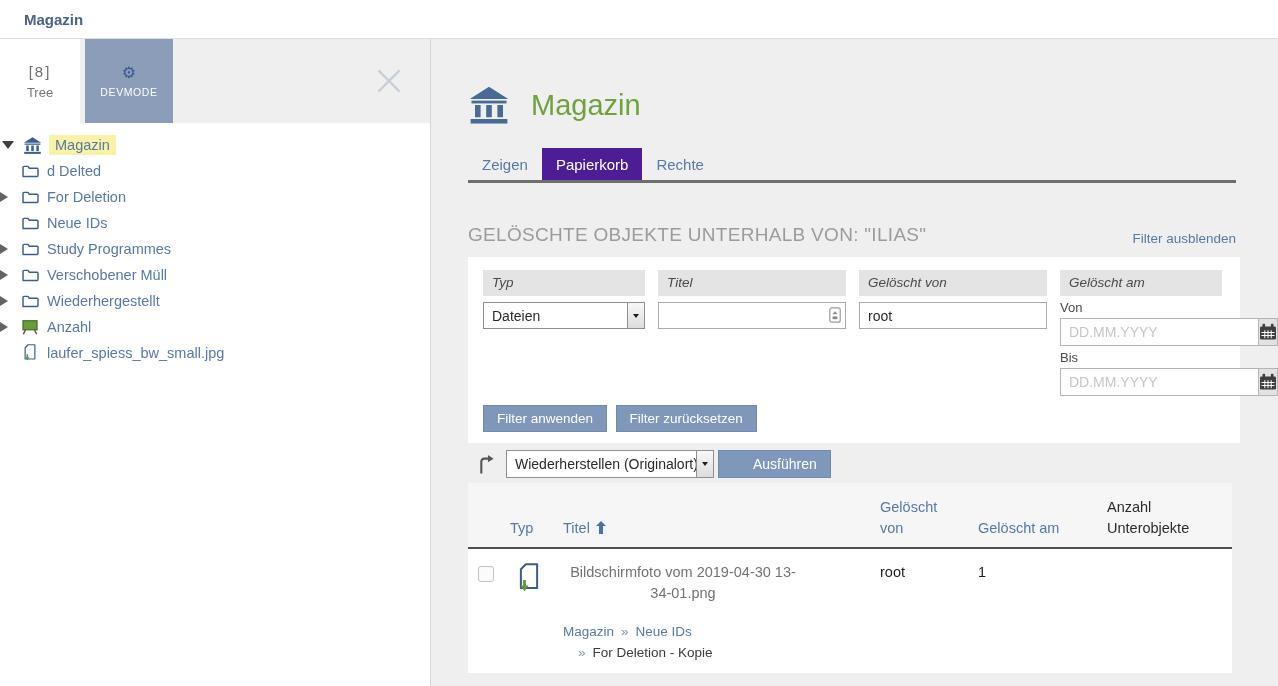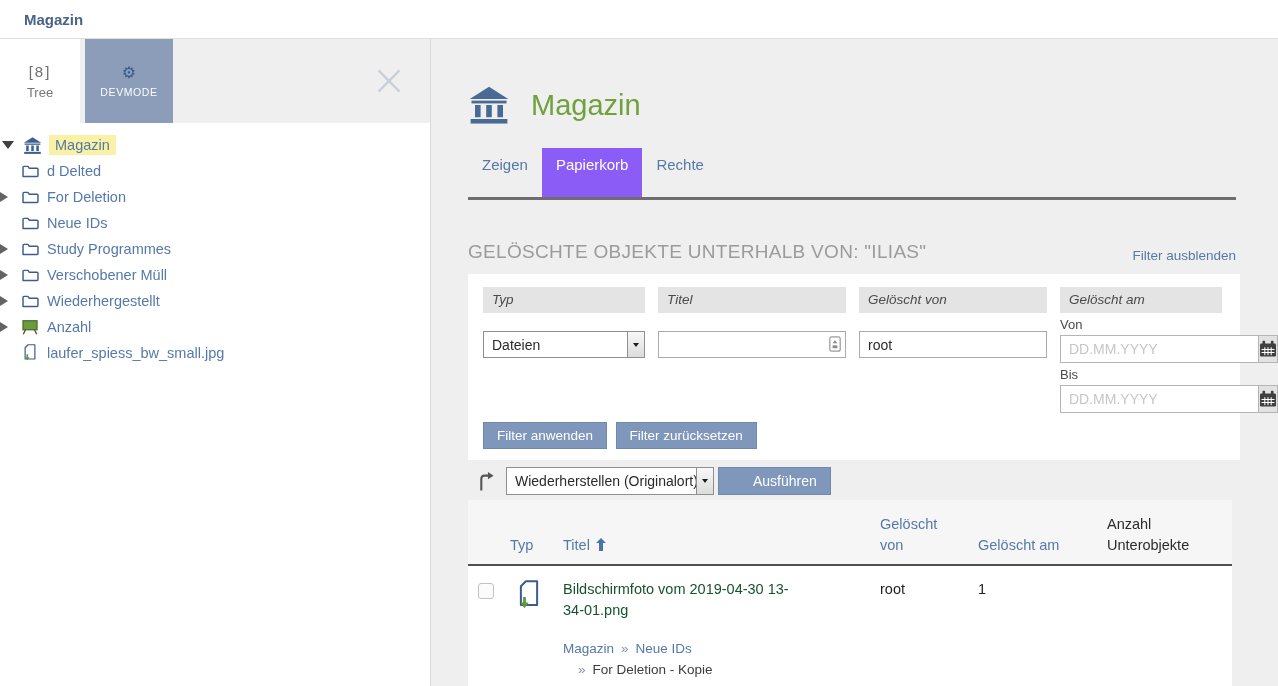--- a/index.html
+++ b/index.html
@@ -43,35 +43,35 @@
   .main { position:absolute; left:431px; top:39px; right:0; bottom:0; background:#efefef; }
   .content { padding-left:37px; width:805px; }
 
   .title-row { margin-top:45px; display:flex; align-items:center; gap:21px; }
   .bank-lg { width:42px; height:42px; color:#4a6a96; }
   .bank-sm { width:19px; height:19px; color:#3d5f92; }
   .page-title { font-size:29px; color:#6fa13c; }
 
   .tabs { margin-top:22px; width:768px; border-bottom:3px solid #6e6e6e;
     display:flex; }
-  .tab { padding:8px 14px 24px; font-size:15px; color:#5579a9; cursor:pointer; }
-  .tab.active { background:#8b5cf6; color:#fff; }
+  .tab { padding:8px 14px 7px; font-size:15px; color:#5579a9; cursor:pointer; }
+  .tab.active { background:#4c1d95; color:#fff; }
 
   .section-row { margin-top:41px; width:768px; display:flex;
     justify-content:space-between; align-items:flex-end; }
   .section-title { font-size:19px; color:#9b9b9b; letter-spacing:0.3px; }
   .link { color:#5579a9; font-size:13.5px; cursor:pointer; text-decoration:none; }
 
   
   .filter-panel { margin-top:11px; width:772px; background:#fff; padding:13px 15px 11px; }
   .filter-cols { display:flex; gap:13px; }
   .fcol1,.fcol4 { width:162px; } .fcol2,.fcol3 { width:188px; }
   .fhead { background:#e4e4e4; font-style:italic; font-size:13.5px; color:#4a4a4a;
     padding:5px 9px; height:26px; }
-  .fctrl { margin-top:18px; }
+  .fctrl { margin-top:6px; }
   .fake-select { height:27px; border:1px solid #8f8f8f; background:#fff; display:flex;
     align-items:center; cursor:pointer; }
   .fake-select .sel-text { flex:1; padding:0 8px; font-size:14px; color:#2a2a2a;
     white-space:nowrap; overflow:hidden; }
   .sel-arrow { width:17px; align-self:stretch; border-left:1px solid #8f8f8f;
     background:linear-gradient(#f8f8f8,#dcdcdc); display:flex; align-items:center;
     justify-content:center; }
   .sel-arrow i { width:0; height:0; border-left:3.5px solid transparent;
     border-right:3.5px solid transparent; border-top:4.5px solid #1c1c1c; }
   .txt-input { width:100%; height:27px; border:1px solid #ababab; padding:0 8px;
@@ -111,21 +111,21 @@
   .th-link { color:#5579a9; cursor:pointer; }
   .th-dark { color:#2b2b2b; }
   .w-narrow { max-width:72px; }
   .w-anzahl { max-width:100px; }
   .sort { margin-left:6px; vertical-align:-1px; }
   .trow { display:grid; grid-template-columns:42px 53px 317px 98px 129px 1fr;
     background:#fff; padding-top:13px; font-size:14.5px; line-height:21px; }
   .checkbox { width:16px; height:16px; border:1px solid #c2c2c2; border-radius:3px;
     background:#fbfbfb; margin:4px 0 0 10px; cursor:pointer; }
   .cell-icon { margin:1px 0 0 8px; }
-  .cell-title { max-width:240px; color:#14532d; }
+  .cell-title { max-width:240px; color:#737373;text-align:center; }
   .cell-date { max-width:96px; }
   .row-path { grid-column:3 / 7; margin-top:17px; font-size:13.5px; line-height:21px;
     padding-bottom:10px; }
   .row-path .sep { color:#7d93ad; margin:0 7px; }
   .row-path .crumb { color:#5579a9; cursor:pointer; }
   .row-path .crumb-last { color:#3c3c3c; }
   .path-l2 { padding-left:8px; }
 </style>
 </head>
 <body>

